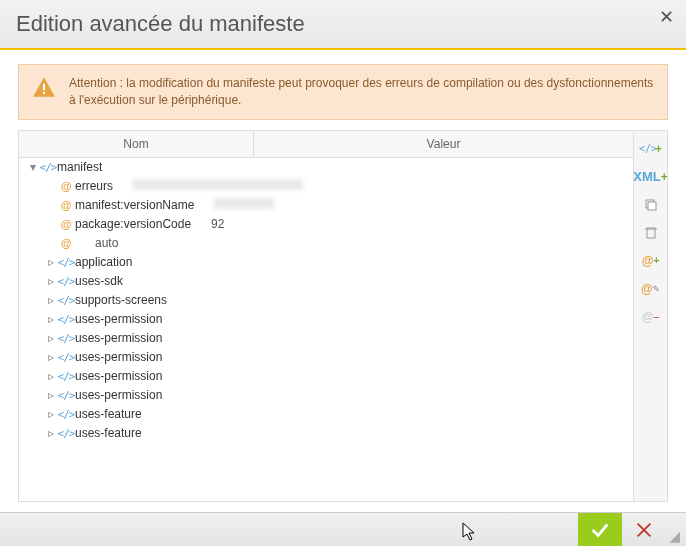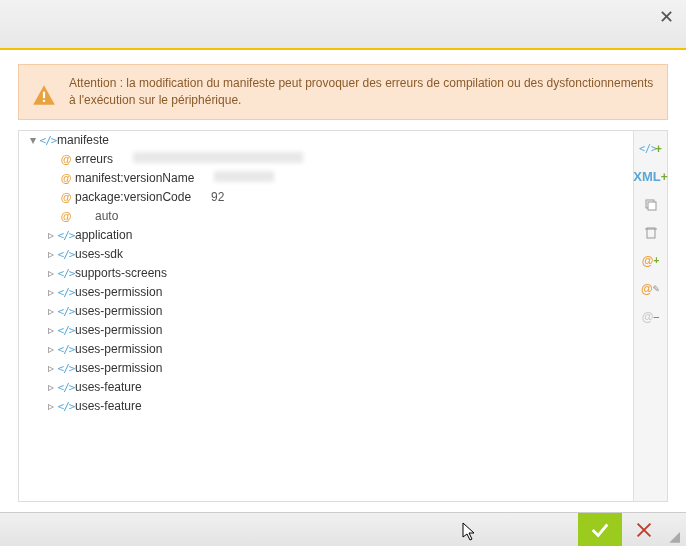--- a/index.html
+++ b/index.html
@@ -39,21 +39,21 @@
   flex: 1;
   padding: 14px 18px 10px 18px;
   display: flex;
   flex-direction: column;
 }
 .warning {
   background: #fde6d1;
   border: 1px solid #f3cba6;
   padding: 10px 12px;
   display: flex;
-  align-items: flex-end;
+  align-items: flex-start;
   gap: 12px;
   color: #8a5a2a;
   font-size: 12px;
   line-height: 1.4;
   margin-bottom: 10px;
 }
 .warning svg { flex-shrink: 0; }
 .tree-wrap {
   flex: 1;
   border: 1px solid #ddd;
@@ -163,41 +163,46 @@
   position: absolute;
   left: 462px;
   top: 522px;
   pointer-events: none;
 }
 </style>
 </head>
 <body>
 
 <div class="titlebar">
+  <h1>Edition avancée du manifeste</h1>
   <span class="close-x">✕</span>
 </div>
 
 <div class="content">
   <div class="warning">
     <svg width="26" height="26" viewBox="0 0 24 24">
       <path fill="#e8a23f" d="M12 2 L22 20 L2 20 Z"></path>
       <rect x="11" y="8" width="2" height="6" fill="#fff"></rect>
       <rect x="11" y="15.5" width="2" height="2" fill="#fff"></rect>
     </svg>
     <span>Attention : la modification du manifeste peut provoquer des erreurs de compilation ou des dysfonctionnements à l'exécution sur le périphérique.</span>
   </div>
 
   <div class="tree-wrap">
     <div class="tree-main">
+      <div class="tree-header">
+        <div class="col-name">Nom</div>
+        <div class="col-value">Valeur</div>
+      </div>
       <div class="tree-body" id="tree-body">
           <div class="row">
             <span class="indent" style="width:8px"></span>
             <span class="caret">▾</span>
             <span class="icon tag-icon">&lt;/&gt;</span>
-            <span class="name">manifeste</span>
+            <span class="name">manifest</span>
           </div>
           <div class="row">
             <span class="indent" style="width:26px"></span>
             <span class="caret"></span>
             <span class="icon attr-icon">@</span>
             <span class="name">erreurs</span>
             <span class="value"><span class="blur-box" style="width:170px"></span></span>
           </div>
           <div class="row">
             <span class="indent" style="width:26px"></span>

